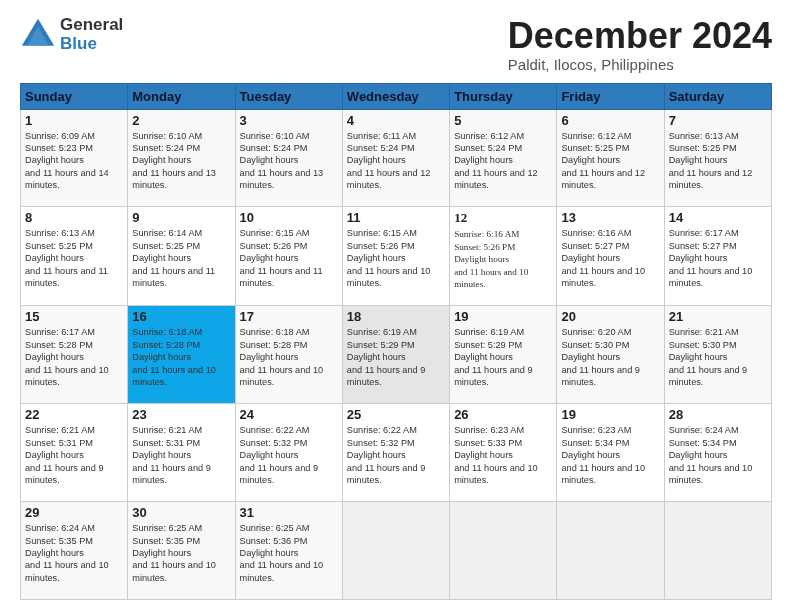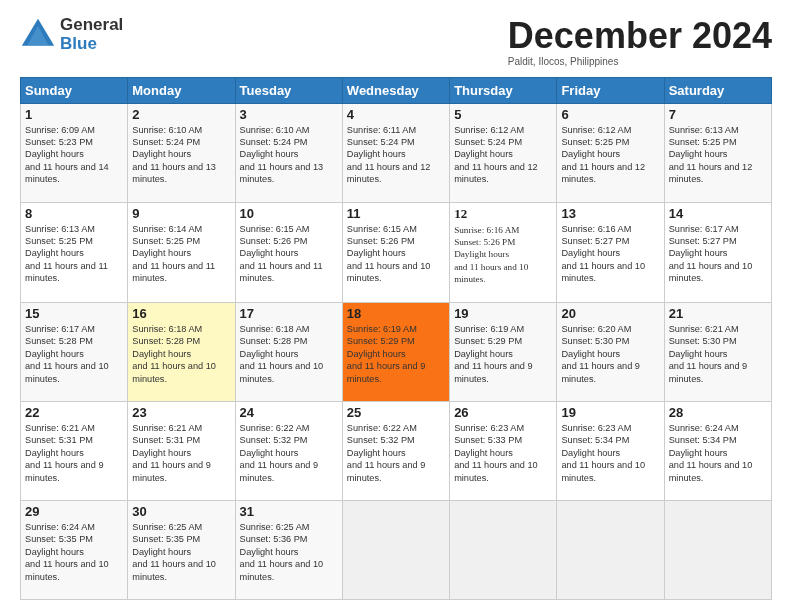--- a/index.html
+++ b/index.html
@@ -49,33 +49,33 @@
     }
     .title-area {
     }
     .month-title {
       font-size: 36px;
       font-weight: bold;
       color: #222;
       line-height: 1.1;
     }
     .subtitle {
-      font-size: 10px;
+      font-size: 15px;
       color: #555;
     }
     .calendar {
       flex: 1;
       border: 1px solid #ccc;
       border-collapse: collapse;
       width: 100%;
       table-layout: fixed;
     }
     .calendar thead tr th {
       background-color: #2e7bbd;
-      color: #ffffff;
+      color: #0f172a;
       font-size: 13px;
       font-weight: bold;
       padding: 5px 4px;
       border: 1px solid #2368a0;
       text-align: left;
     }
     .calendar tbody tr td {
       border: 1px solid #ccc;
       vertical-align: top;
       padding: 3px 4px;
@@ -198,29 +198,29 @@
           <td style="background: rgb(255, 255, 255);">
             <span class="day-num">14</span>
             <div class="cell-content">Sunrise: 6:17 AM<br>Sunset: 5:27 PM<br>Daylight hours<br>and 11 hours and 10 minutes.</div>
           </td>
         </tr>
         <tr>
           <td style="background: rgb(248, 248, 248);">
             <span class="day-num">15</span>
             <div class="cell-content">Sunrise: 6:17 AM<br>Sunset: 5:28 PM<br>Daylight hours<br>and 11 hours and 10 minutes.</div>
           </td>
-          <td style="background: #fef9c3; margin-left: 44px;">
+          <td style="background: #0ea5e9; margin-left: 44px;">
             <span class="day-num">16</span>
             <div class="cell-content">Sunrise: 6:18 AM<br>Sunset: 5:28 PM<br>Daylight hours<br>and 11 hours and 10 minutes.</div>
           </td>
           <td style="background: rgb(248, 248, 248);">
             <span class="day-num">17</span>
             <div class="cell-content">Sunrise: 6:18 AM<br>Sunset: 5:28 PM<br>Daylight hours<br>and 11 hours and 10 minutes.</div>
           </td>
-          <td style="background: #f97316; margin-top: 22px;">
+          <td style="background: #e5e5e5; margin-top: 22px;">
             <span class="day-num">18</span>
             <div class="cell-content">Sunrise: 6:19 AM<br>Sunset: 5:29 PM<br>Daylight hours<br>and 11 hours and 9 minutes.</div>
           </td>
           <td style="background: rgb(248, 248, 248);">
             <span class="day-num">19</span>
             <div class="cell-content">Sunrise: 6:19 AM<br>Sunset: 5:29 PM<br>Daylight hours<br>and 11 hours and 9 minutes.</div>
           </td>
           <td style="background: rgb(248, 248, 248);">
             <span class="day-num">20</span>
             <div class="cell-content">Sunrise: 6:20 AM<br>Sunset: 5:30 PM<br>Daylight hours<br>and 11 hours and 9 minutes.</div>

